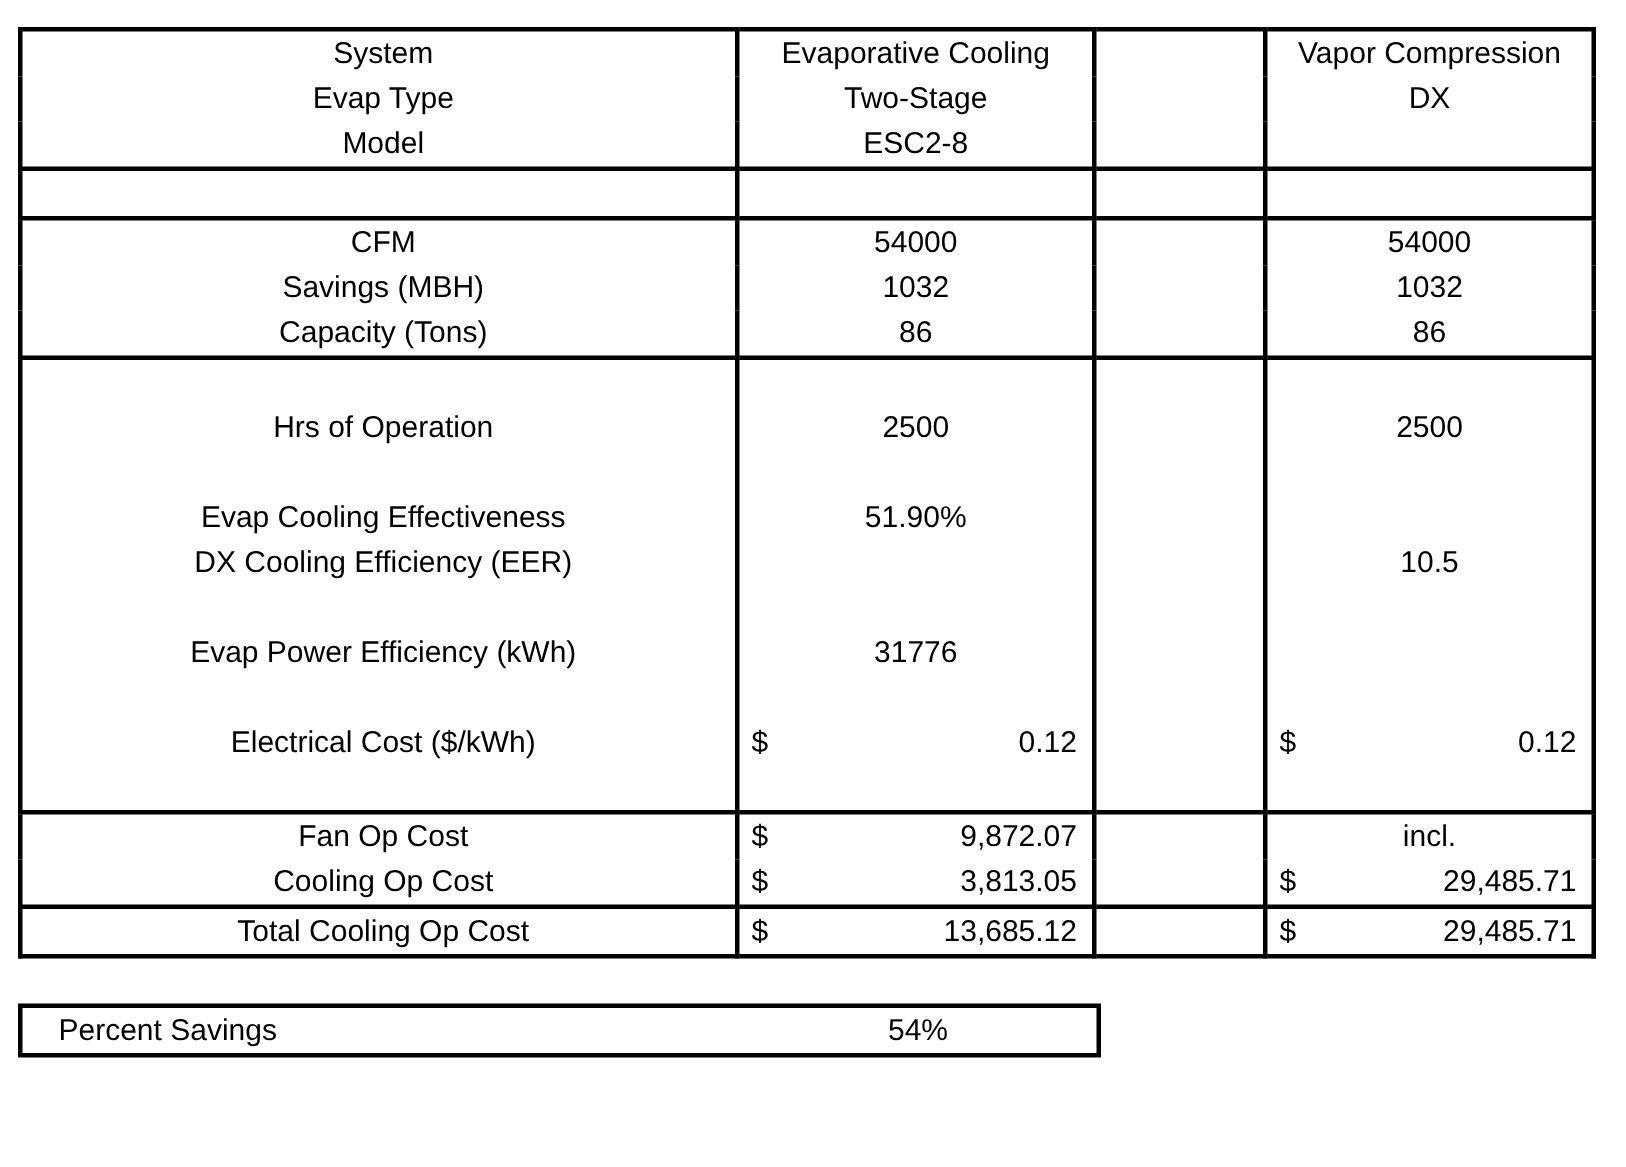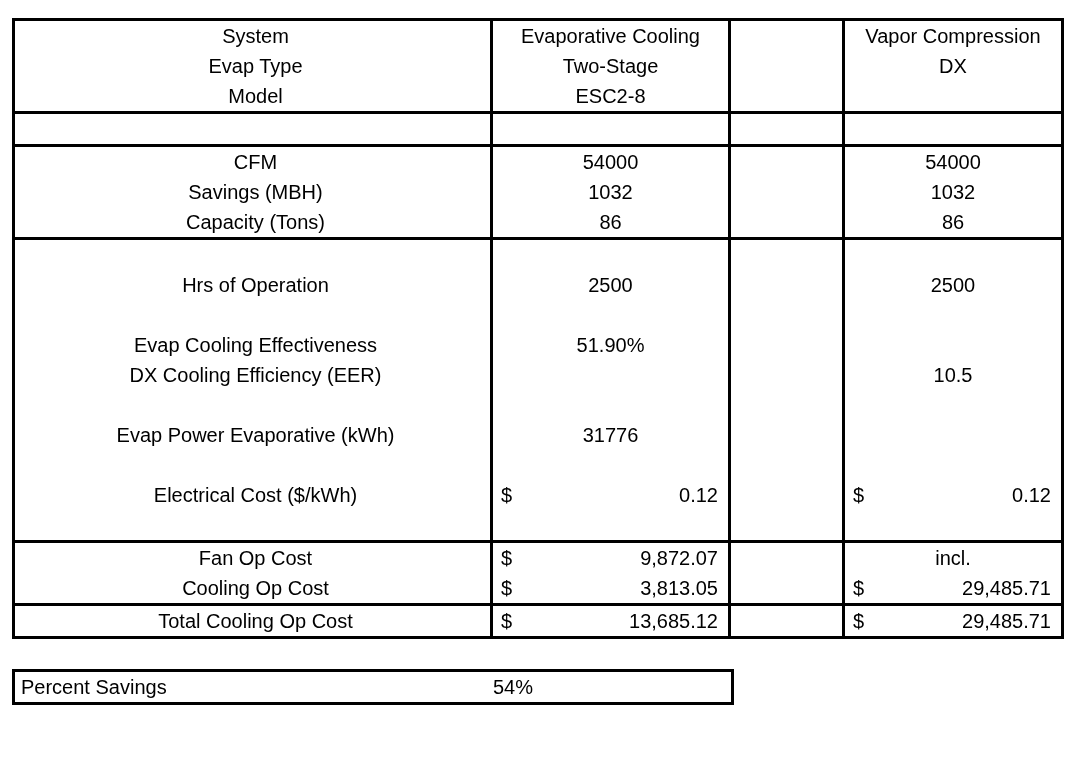--- a/index.html
+++ b/index.html
@@ -56,22 +56,22 @@
 
   .pbox {
     margin-top: 30px;
     width: 716px;
     height: 30px;
     border: 3px solid #000000;
     display: flex;
     align-items: center;
     font-size: 20px;
   }
-  .plabel { width: 478px; padding-left: 6px; box-sizing: border-box; }
-  .pvalue { width: 238px; }
+  .plabel { width: 478px; padding-left: 24px; box-sizing: border-box; }
+  .pvalue { width: 238px; text-align: center; }
 </style>
 </head>
 <body>
 
 <div class="page">
 
   <table class="cmp">
     <colgroup>
       <col class="c-label">
         <col class="c-cei">
@@ -156,21 +156,21 @@
       <td class="br"></td>
       <td class="br ctr">10.5</td>
     </tr>
     <tr>
       <td class="bl br"></td>
       <td class="br"></td>
       <td class="br"></td>
       <td class="br"></td>
     </tr>
     <tr>
-      <td class="bl br lbl">Evap Power Evaporative (kWh)</td>
+      <td class="bl br lbl">Evap Power Efficiency (kWh)</td>
       <td class="br ctr">31776</td>
       <td class="br"></td>
       <td class="br ctr"></td>
     </tr>
     <tr>
       <td class="bl br"></td>
       <td class="br"></td>
       <td class="br"></td>
       <td class="br"></td>
     </tr>

